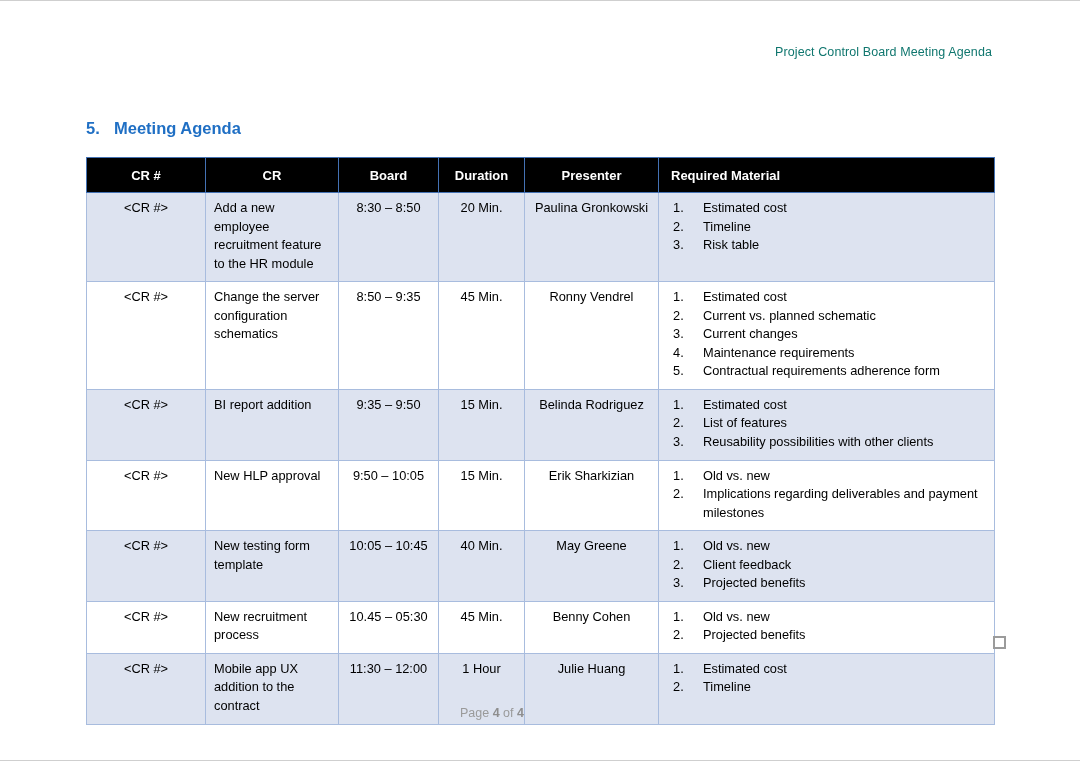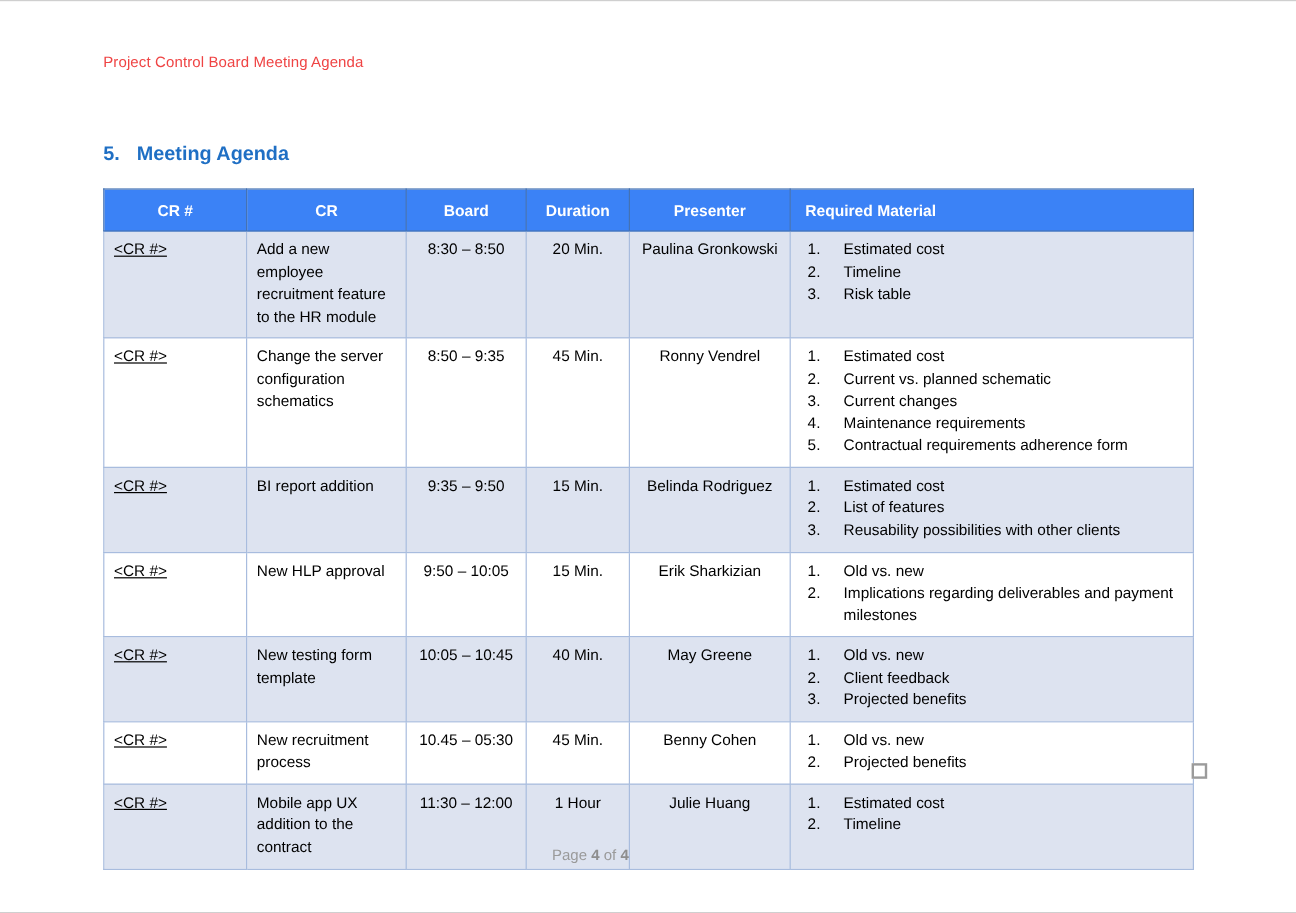--- a/index.html
+++ b/index.html
@@ -28,23 +28,22 @@
   
   .doc-header {
     position: absolute;
     top: 44px;
     left: 86px;
     right: 88px;
     display: flex;
     justify-content: flex-end;
     align-items: baseline;
     font-size: 12.5px;
-    color: #ef4444;
+    color: #0f766e;
     letter-spacing: 0.1px;
-    flex-direction: column;
   }
   .doc-header .hdr-right { text-align: right; }
 
   
   .section-heading {
     position: absolute;
     top: 118px;
     left: 86px;
     display: flex;
     align-items: baseline;
@@ -64,21 +63,21 @@
     left: 86px;
     width: 908px;
   }
   table.agenda {
     width: 908px;
     border-collapse: collapse;
     table-layout: fixed;
     font-size: 12.8px;
   }
   table.agenda thead th {
-    background: #3b82f6;
+    background: #000000;
     color: #ffffff;
     font-weight: bold;
     font-size: 13px;
     height: 28px;
     padding: 3px 8px;
     border: 1px solid #4472B4;
     text-align: center;
     vertical-align: middle;
     white-space: nowrap;
   }
@@ -91,21 +90,21 @@
     padding: 6px 8px 8px 8px;
     vertical-align: top;
     line-height: 1.45;
   }
   table.agenda tbody tr.shaded td {
     background: #DDE3F0;
   }
   table.agenda tbody tr.plain td {
     background: #ffffff;
   }
-  td.c-crnum { text-align: left; text-decoration: underline; }
+  td.c-crnum { text-align: center; }
   td.c-cr    { text-align: left; padding-left: 11px; }
   td.c-time, td.c-duration, td.c-presenter { text-align: center; }
   td.c-material { text-align: left; padding-left: 10px; }
 
   ol.material-list {
     margin: 0;
     padding: 0;
     list-style: none;
     counter-reset: mat;
   }

